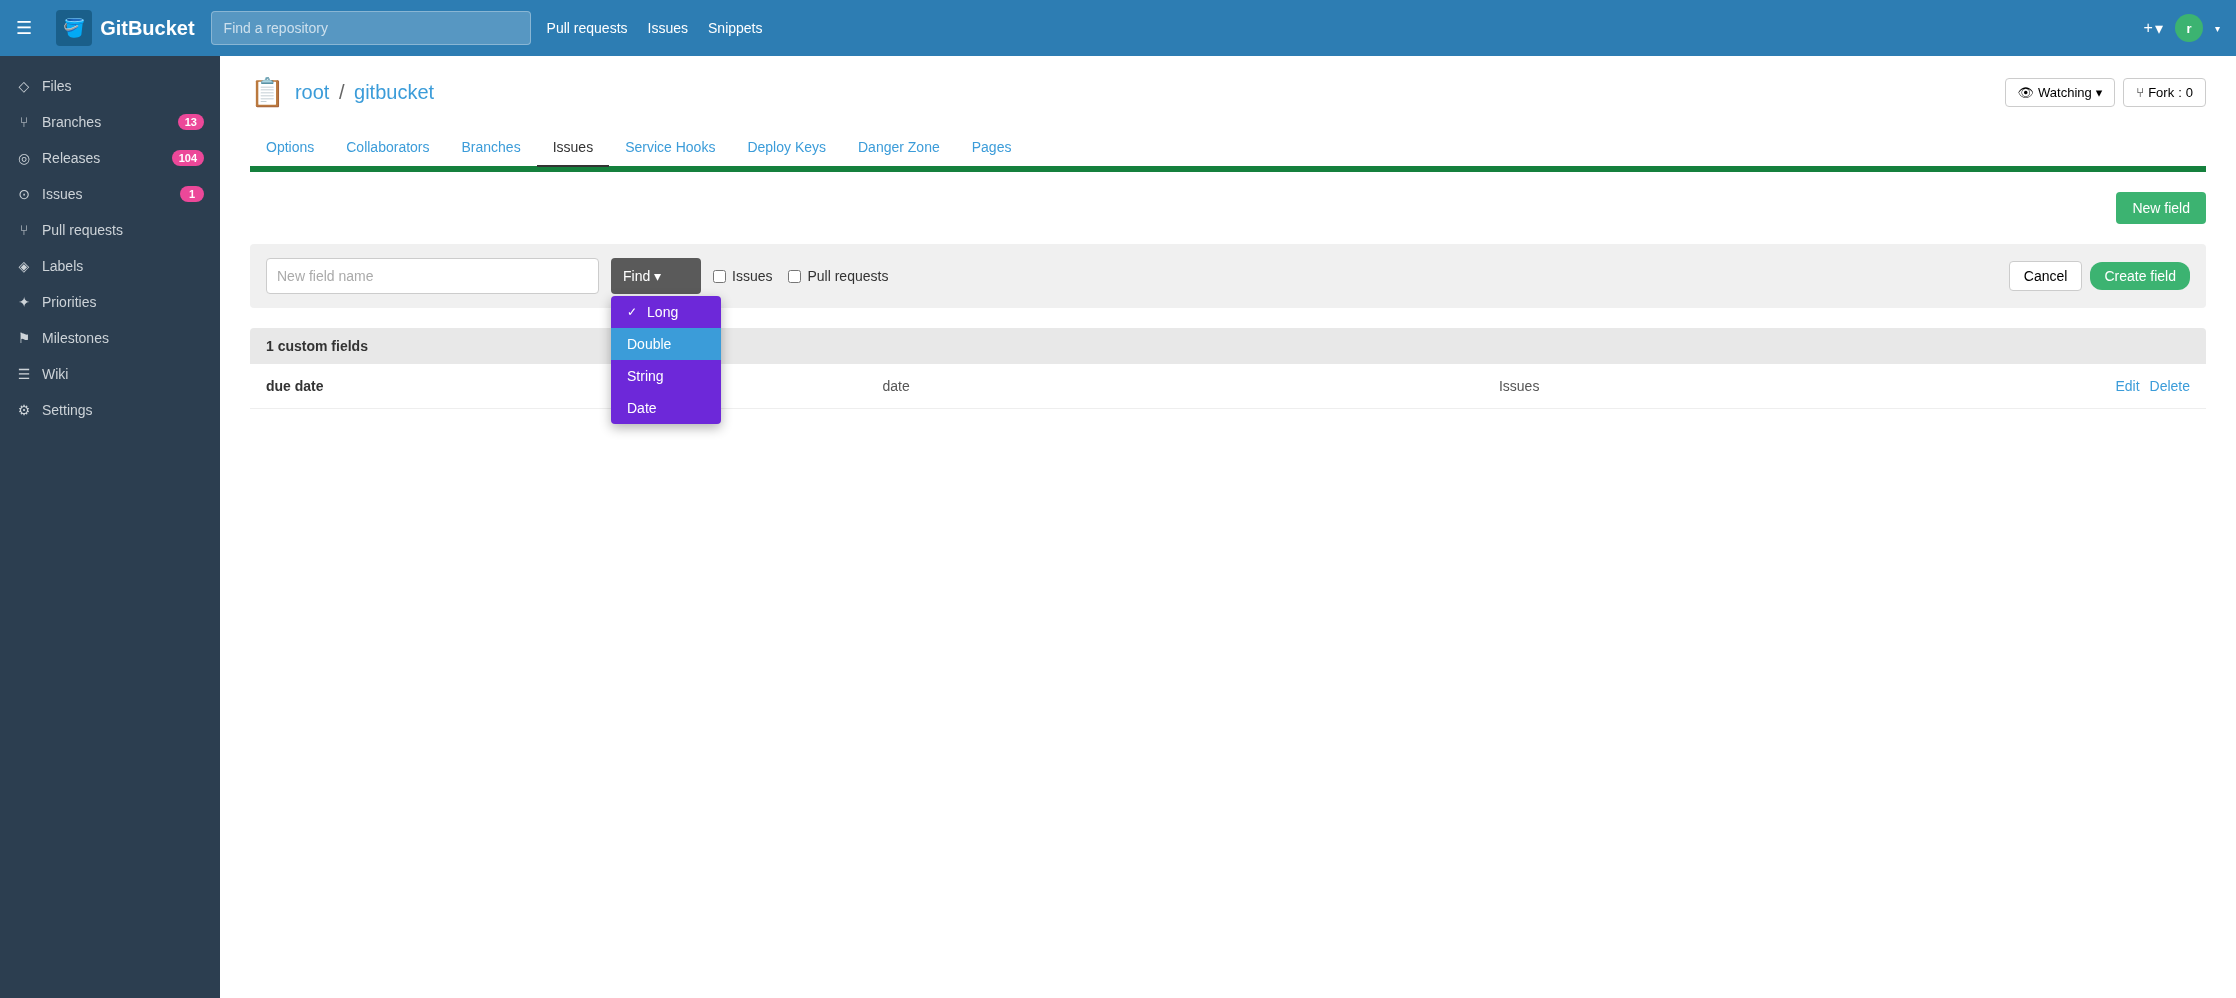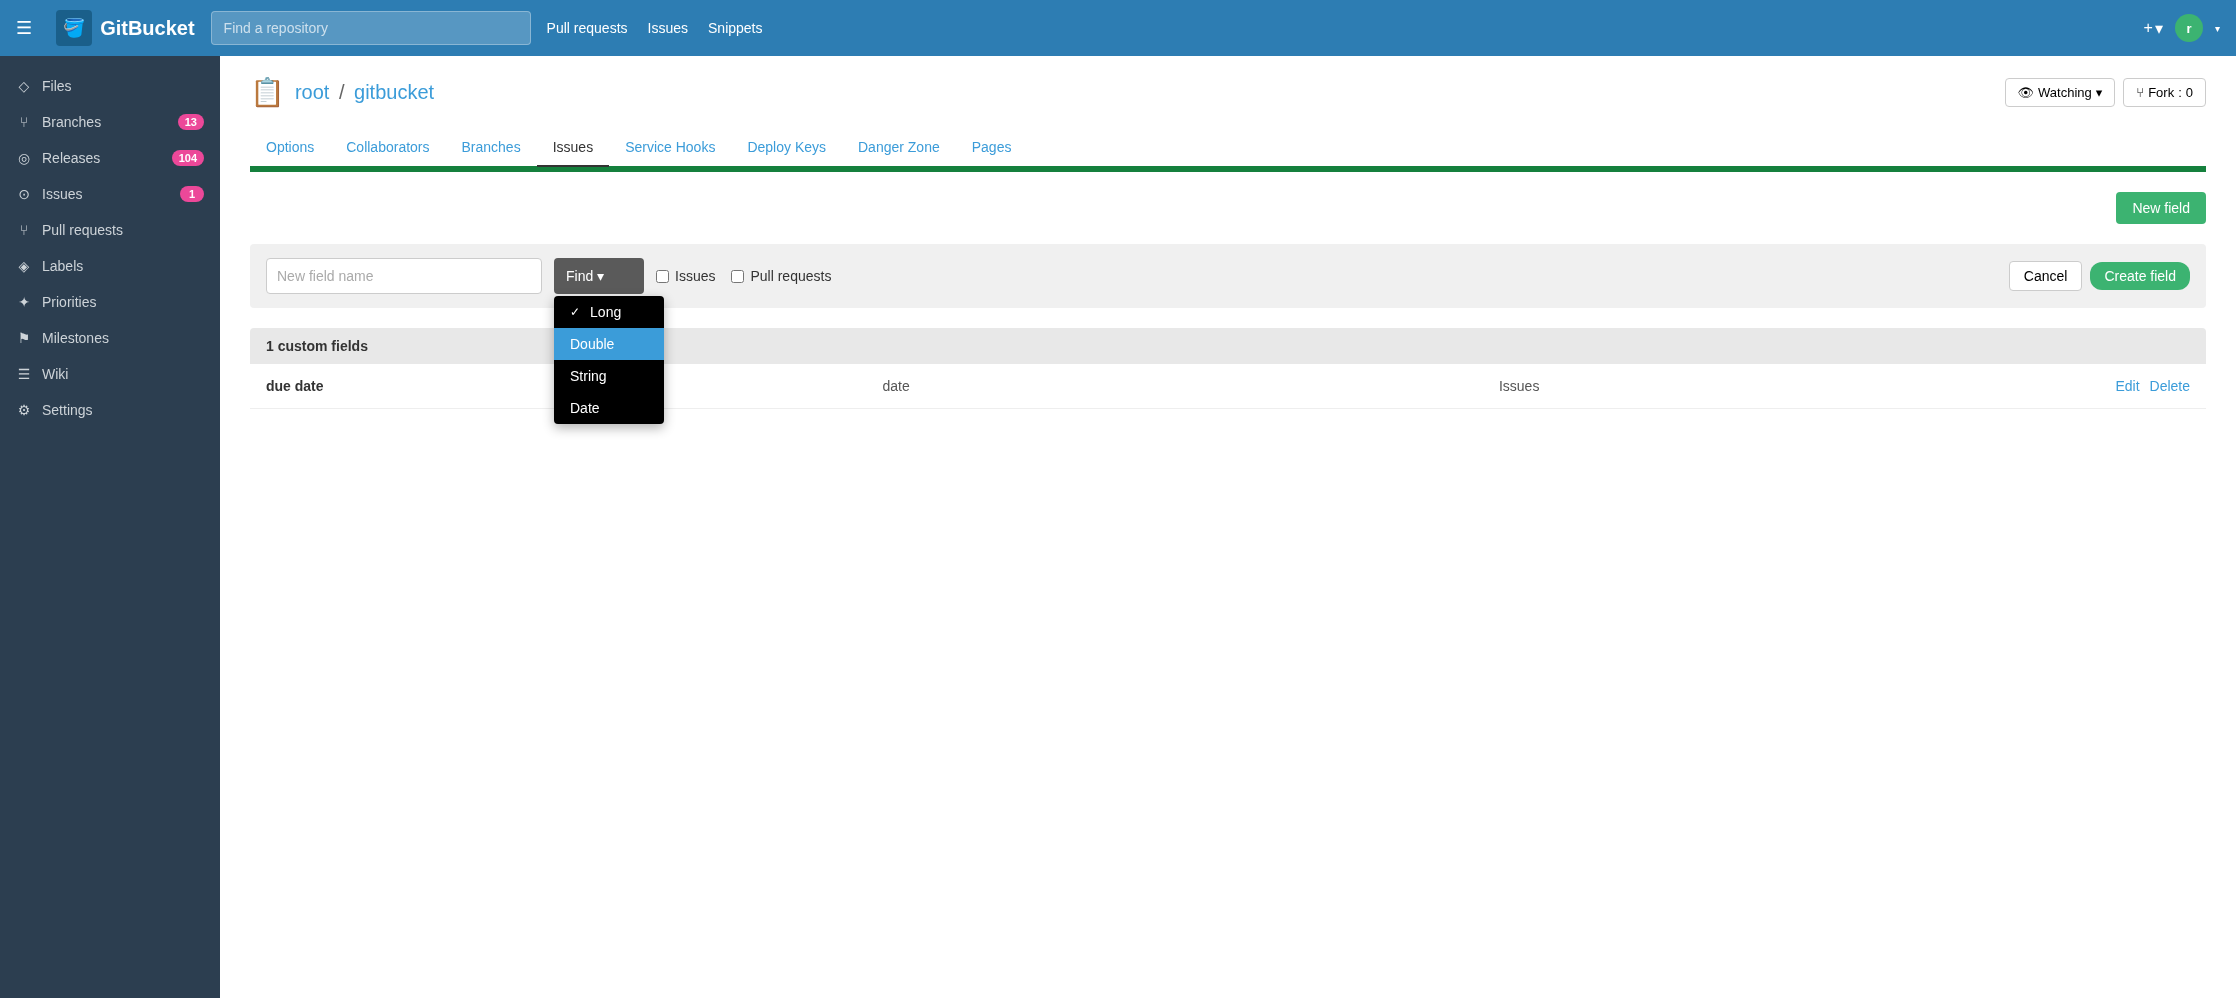--- a/index.html
+++ b/index.html
@@ -227,39 +227,39 @@
       background: #f0f0f0;
       padding: 14px 16px;
       border-radius: 4px;
       display: flex;
       align-items: center;
       gap: 12px;
       margin-bottom: 20px;
       position: relative;
     }
     .field-name-input {
-      width: 276px;
+      width: 333px;
       height: 36px;
       border: 1px solid #ccc;
       border-radius: 4px;
       padding: 0 10px;
       font-size: 14px;
       background: white;
     }
     .field-name-input::placeholder { color: #aaa; }
 
     
     .dropdown-container {
       position: relative;
     }
     .dropdown-menu {
       position: absolute;
       top: 38px;
       left: 0;
-      background: #000000;
+      background: #6d28d9;
       border-radius: 4px;
       min-width: 110px;
       z-index: 100;
       overflow: hidden;
       box-shadow: 0 4px 12px rgba(0,0,0,0.3);
     }
     .dropdown-item {
       padding: 8px 16px;
       color: white;
       cursor: pointer;

